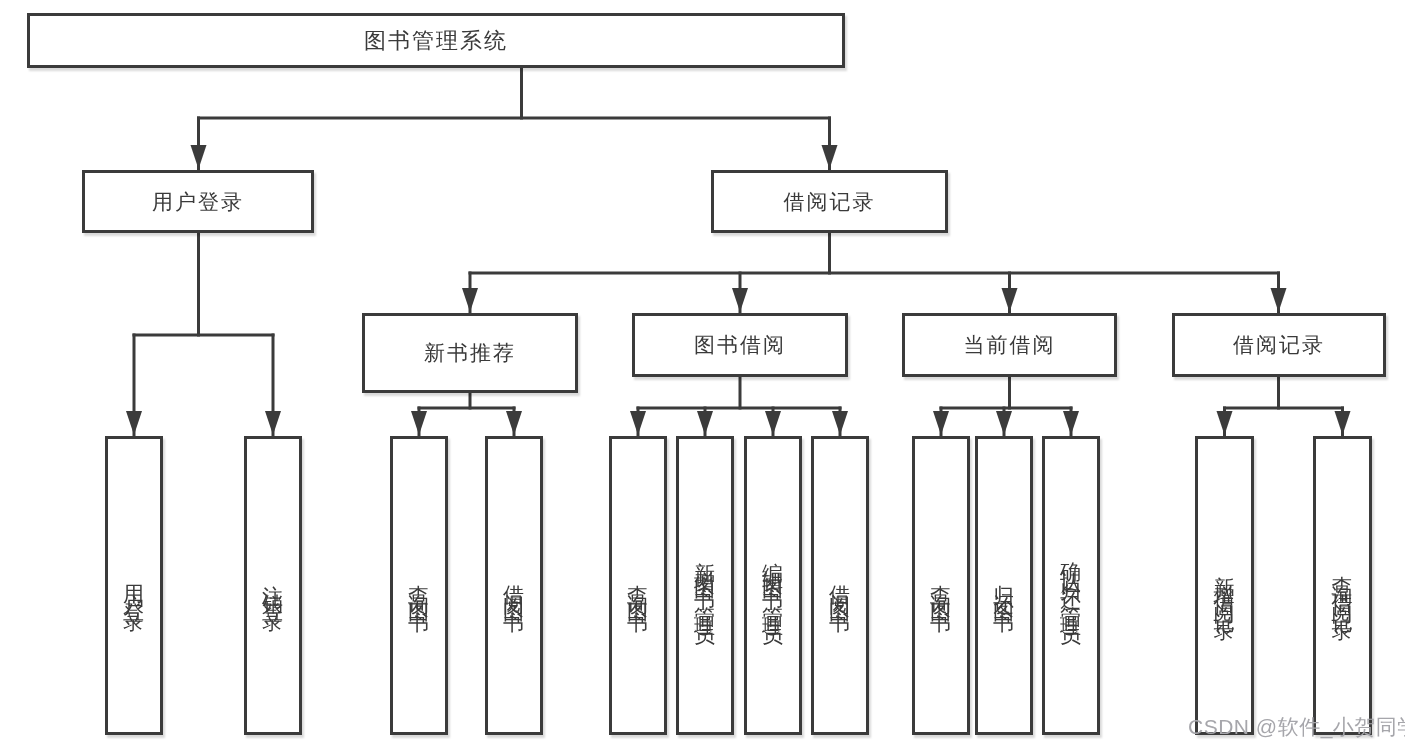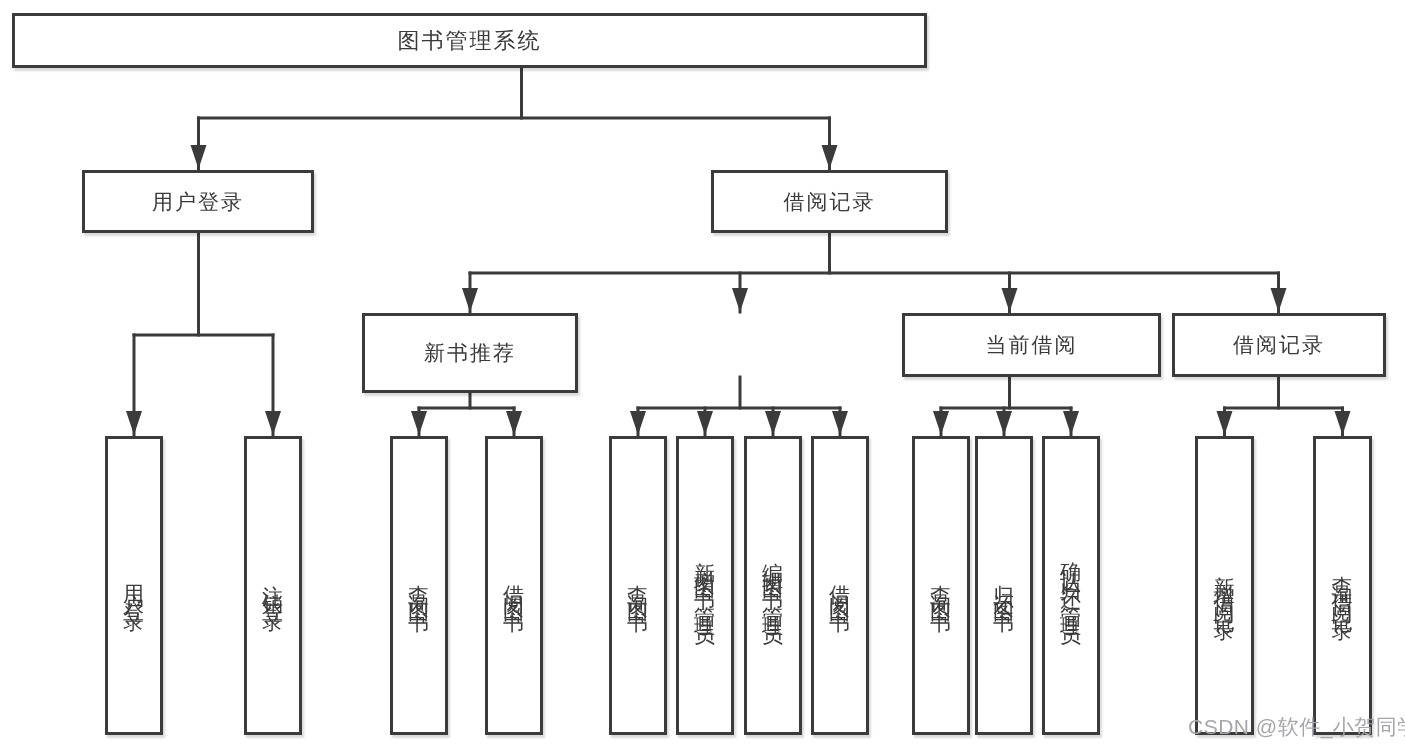--- a/index.html
+++ b/index.html
@@ -115,35 +115,38 @@
     <line class="cline" x1="941" y1="408" x2="941" y2="435" marker-end="url(#arrow)"></line>
     <line class="cline" x1="1004" y1="408" x2="1004" y2="435" marker-end="url(#arrow)"></line>
     <line class="cline" x1="1071" y1="408" x2="1071" y2="435" marker-end="url(#arrow)"></line>
 
     <line class="cline" x1="1278.5" y1="377" x2="1278.5" y2="408"></line>
     <line class="cline" x1="1224.5" y1="408" x2="1342.5" y2="408"></line>
     <line class="cline" x1="1224.5" y1="408" x2="1224.5" y2="435" marker-end="url(#arrow)"></line>
     <line class="cline" x1="1342.5" y1="408" x2="1342.5" y2="435" marker-end="url(#arrow)"></line>
   </svg>
 
-  <div class="box h root" style="left:12px;top:13px;width:915px;height:55px">
+  <div class="box h root" style="left:27px;top:13px;width:818px;height:55px">
     <span>图书管理系统</span>
   </div>
 
   <div class="box h" style="left:82px;top:170px;width:232px;height:63px">
     <span>用户登录</span>
   </div>
   <div class="box h" style="left:711px;top:170px;width:237px;height:63px">
     <span>借阅记录</span>
   </div>
 
   <div class="box h" style="left:362px;top:313px;width:216px;height:80px">
     <span>新书推荐</span>
   </div>
-  <div class="box h" style="left:902px;top:313px;width:259px;height:64px">
+  <div class="box h" style="left:632px;top:313px;width:216px;height:64px">
+    <span>图书借阅</span>
+  </div>
+  <div class="box h" style="left:902px;top:313px;width:215px;height:64px">
     <span>当前借阅</span>
   </div>
   <div class="box h" style="left:1172px;top:313px;width:214px;height:64px">
     <span>借阅记录</span>
   </div>
 
   <div class="box" style="left:105px;top:436px;width:58px;height:299px">
     <span class="vtext">用户登录</span>
   </div>
   <div class="box" style="left:244px;top:436px;width:58px;height:299px">

